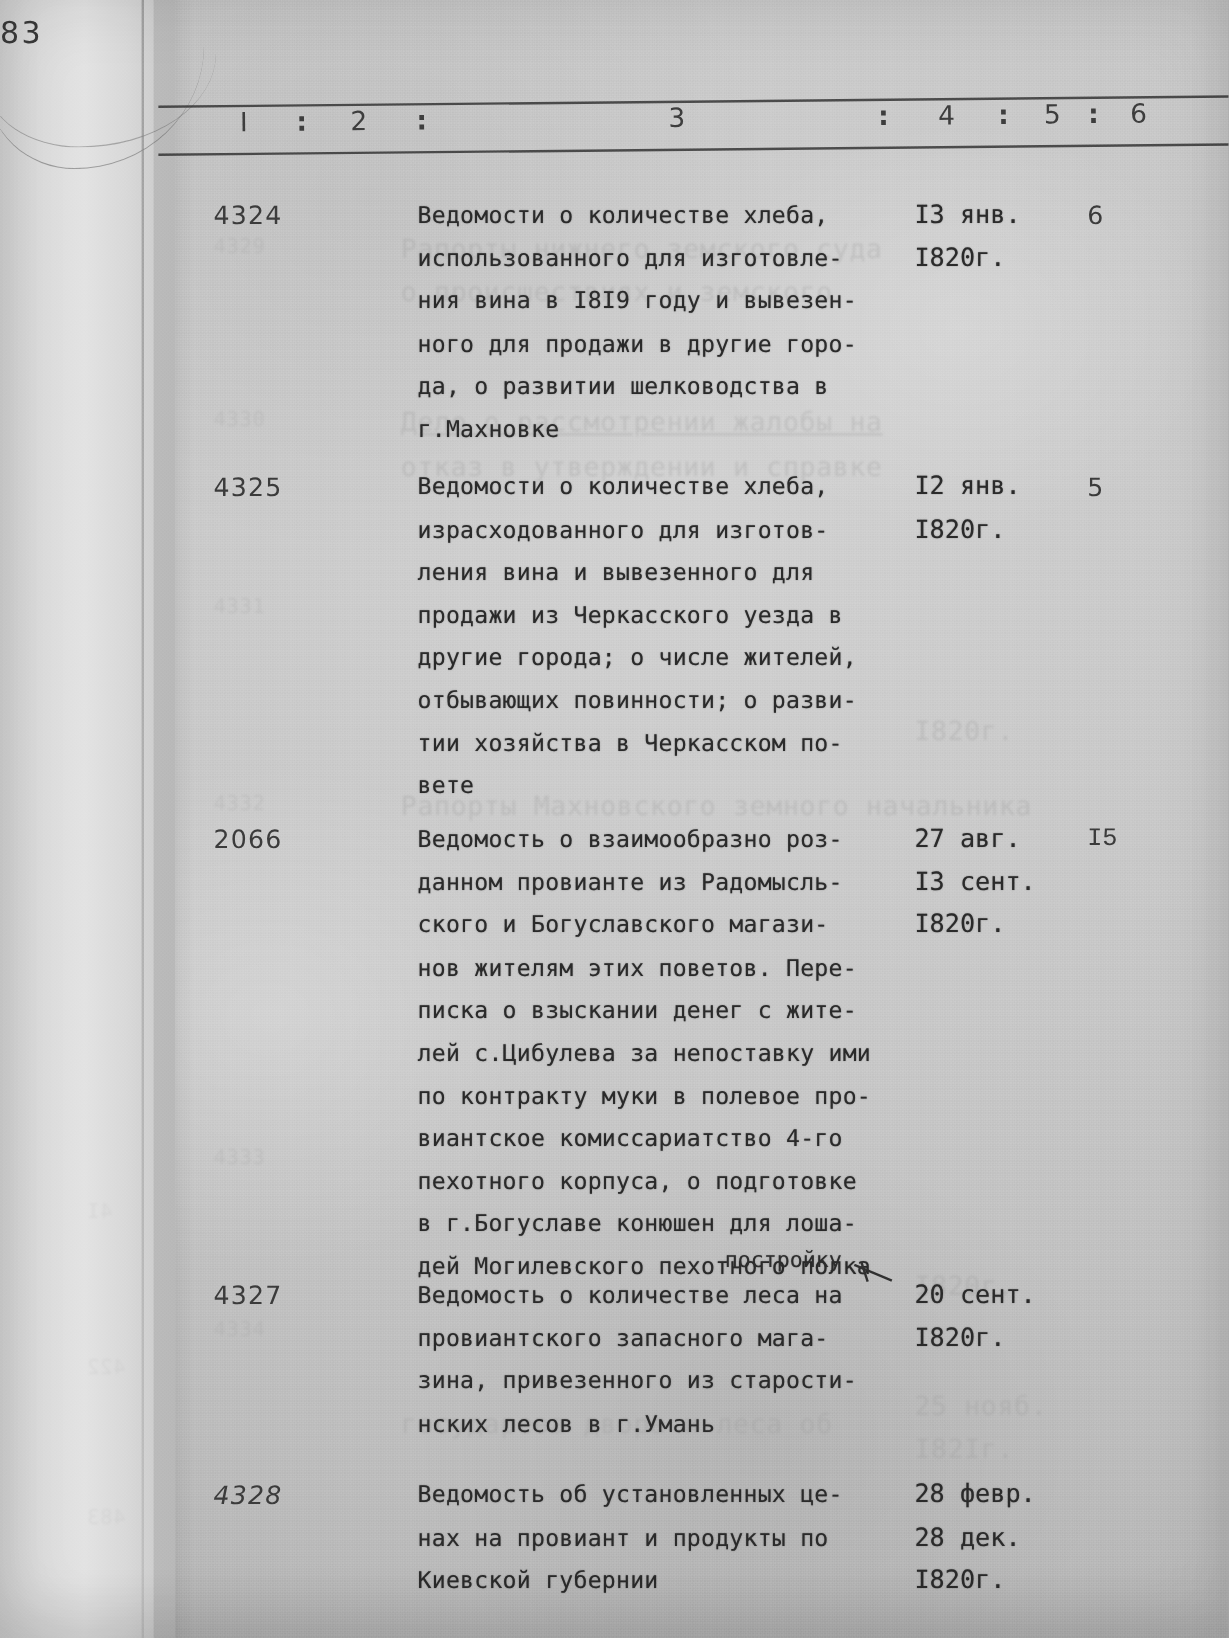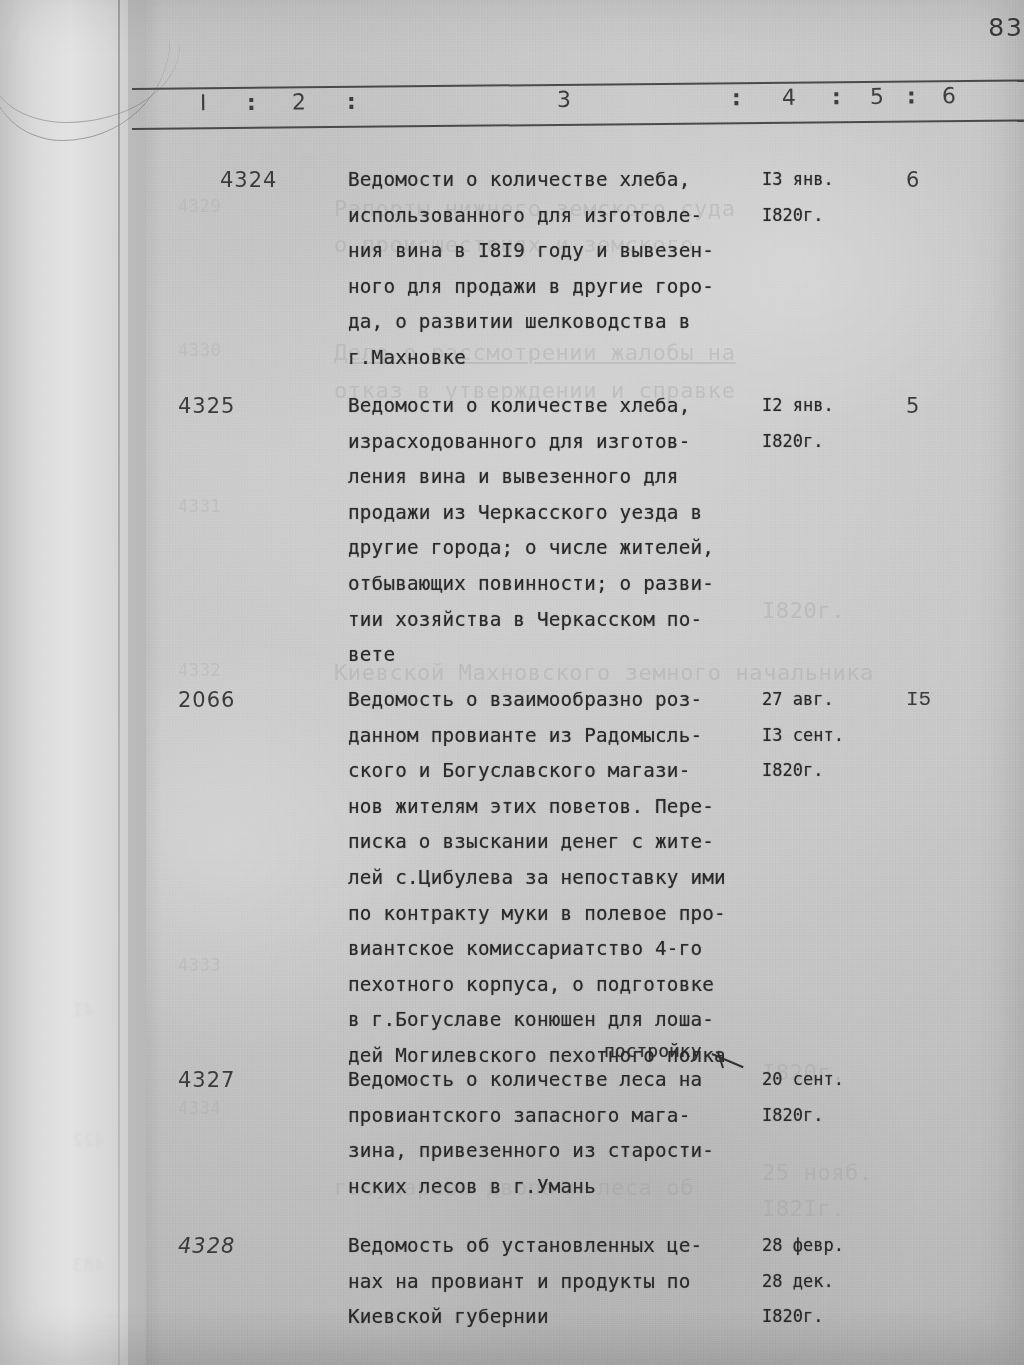--- a/index.html
+++ b/index.html
@@ -71,21 +71,21 @@
   .ghost-mirror{
     transform:scaleX(-1);
     opacity:.17;
     color:#adadad;
     filter:blur(.9px);
   }
   
   .content{position:absolute;inset:0;}
   .folio{
     position:absolute;top:13px;left:0;width:1024px;
-    text-align:right;
+    text-align:left;
     font-family:"DejaVu Sans","Liberation Sans",sans-serif;
     font-size:25px;color:#3a3a3a;letter-spacing:2px;
   }
   
   .rule{
     position:absolute;left:132px;width:892px;height:2px;
     background:#2e2e2e;opacity:.82;
   }
   .rule.top{top:88px;transform:rotate(-0.55deg);transform-origin:left center;}
   .rule.bot{top:128px;transform:rotate(-0.55deg);transform-origin:left center;}
@@ -110,21 +110,21 @@
   .desc{
     position:absolute;left:348px;top:0;
     font-size:19.3px;line-height:35.6px;
     color:#2a2a2a;
     letter-spacing:.2px;
     white-space:pre;
     text-shadow:0 0 1.1px rgba(40,40,40,.55);
   }
   .dates{
     position:absolute;left:762px;top:0;
-    font-size:17px;line-height:35.6px;
+    font-size:21px;line-height:35.6px;
     color:#2a2a2a;
     white-space:pre;
     text-shadow:0 0 1.1px rgba(40,40,40,.55);
   }
   .qty{
     position:absolute;left:906px;top:0;
     font-family:"DejaVu Sans","Liberation Sans",sans-serif;
     font-size:21px;color:#3b3b3b;
   }
   .insert{
@@ -177,21 +177,21 @@
   <div id="ghost-layer">
       <div class="ghost ghost-n" style="left: 178px; top: 196px;">4329</div>
       <div class="ghost" style="left: 334px; top: 196px;">Рапорты нижнего земского суда</div>
       <div class="ghost" style="left: 334px; top: 232px;">о происшествиях и земского</div>
       <div class="ghost ghost-n" style="left: 178px; top: 340px;">4330</div>
       <div class="ghost" style="left: 334px; top: 340px; text-decoration: underline;">Дело о рассмотрении жалобы на</div>
       <div class="ghost" style="left: 334px; top: 378px;">отказ в утверждении и справке</div>
       <div class="ghost ghost-n" style="left: 178px; top: 496px;">4331</div>
       <div class="ghost" style="left: 762px; top: 598px;">I820г.</div>
       <div class="ghost ghost-n" style="left: 178px; top: 660px;">4332</div>
-      <div class="ghost" style="left: 334px; top: 660px;">Киевской Махновского земного начальника</div>
+      <div class="ghost" style="left: 334px; top: 660px;">Рапорты Махновского земного начальника</div>
       <div class="ghost ghost-n" style="left: 178px; top: 955px;">4333</div>
       <div class="ghost" style="left: 762px; top: 1060px;">I820г.</div>
       <div class="ghost ghost-n" style="left: 178px; top: 1098px;">4334</div>
       <div class="ghost" style="left: 762px; top: 1160px;">25 нояб.</div>
       <div class="ghost" style="left: 762px; top: 1196px;">I82Iг.</div>
       <div class="ghost" style="left: 334px; top: 1175px;">государева двора и леса об</div>
     </div>
   <div id="margin-ghost-layer">
       <div class="ghost ghost-n ghost-mirror" style="left: 72px; top: 1000px;">4I</div>
       <div class="ghost ghost-n ghost-mirror" style="left: 72px; top: 1130px;">422</div>
@@ -213,21 +213,21 @@
         <span style="left: 810px;">6</span>
         <span class="colon" style="left: 115px;">:</span>
         <span class="colon" style="left: 215px;">:</span>
         <span class="colon" style="left: 600px;">:</span>
         <span class="colon" style="left: 700px;">:</span>
         <span class="colon" style="left: 775px;">:</span>
       </div>
 
     <div id="entries">
         <div class="entry" style="top: 162px;">
-          <div class="num" style="top: 6px; margin-left: 42px;">4324</div>
+          <div class="num" style="top: 6px;">4324</div>
           <div class="desc">Ведомости о количестве хлеба,
 использованного для изготовле-
 ния вина в I8I9 году и вывезен-
 ного для продажи в другие горо-
 да, о развитии шелководства в
 г.Махновке</div>
           <div class="dates">I3 янв.
 I820г.</div>
           <div class="qty" style="top: 6px;">6</div>
         </div>

